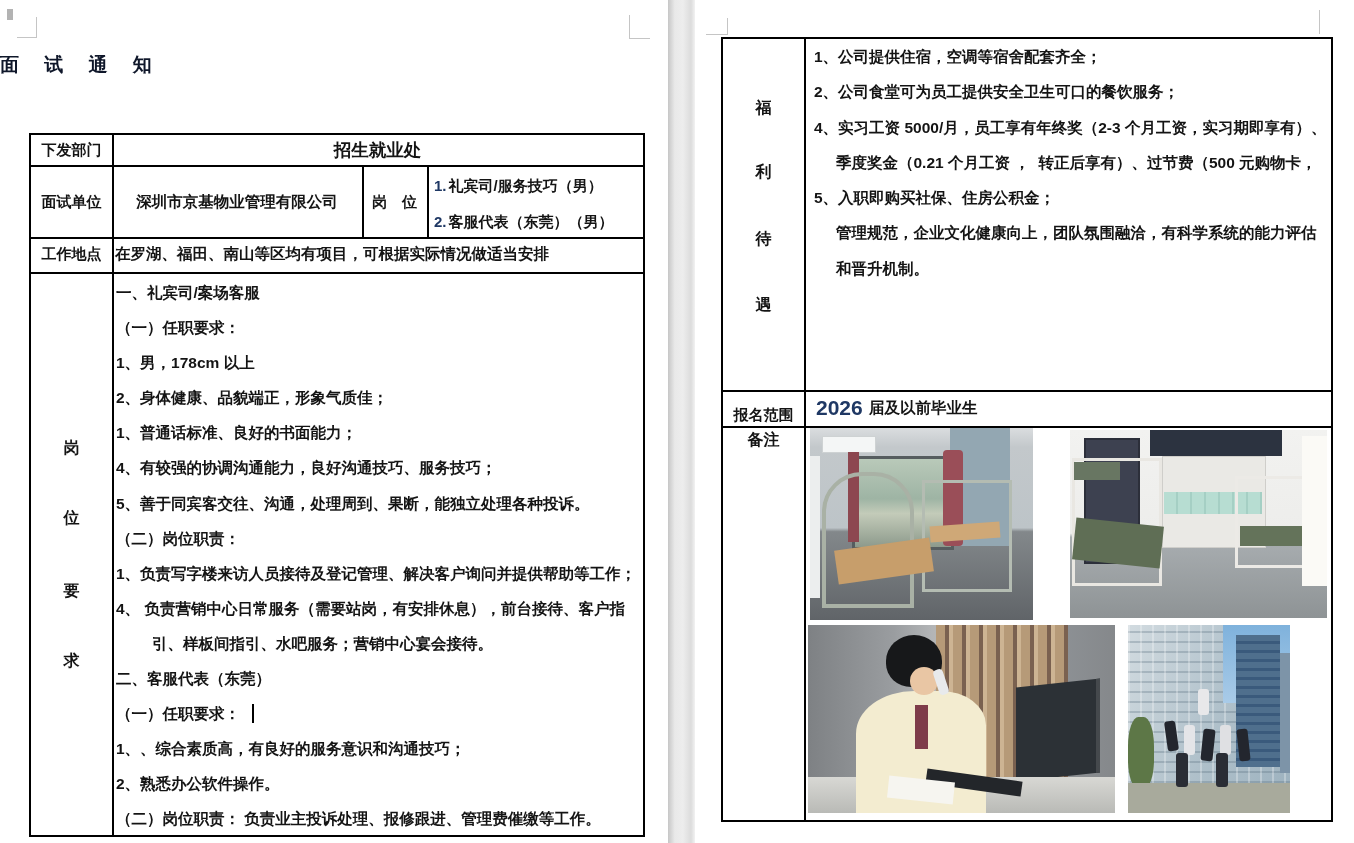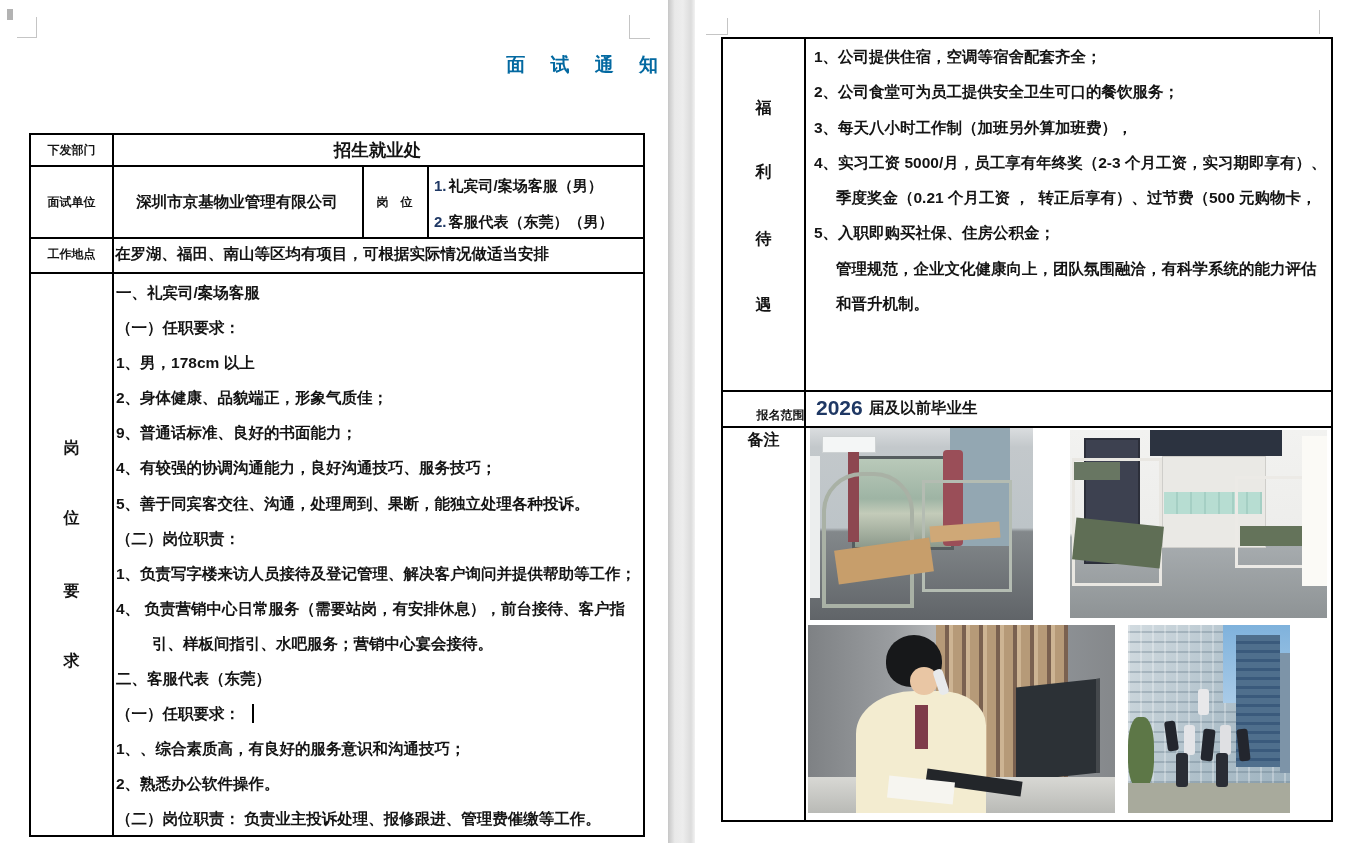--- a/index.html
+++ b/index.html
@@ -13,22 +13,22 @@
   
   .page-gap{left:668px;top:0;width:27px;height:843px;
     background:linear-gradient(90deg,#c6c6c6 0%,#e9e9e9 25%,#ededed 55%,#dcdcdc 85%,#f2f2f2 100%);}
   .corner{background:#c5c5c5}
   
   .tbl{box-sizing:border-box;border:2px solid #000;background:#fff}
   .hl{position:absolute;left:0;width:100%;height:2px;background:#000}
   .vl{position:absolute;top:0;width:2px;background:#000}
   .cell{position:absolute;display:flex;align-items:center;justify-content:center;text-align:center}
   .lefttext{justify-content:flex-start;text-align:center}
-  .title{left:0;top:52px;width:668px;text-align:right;font-size:19px;letter-spacing:10px;color:#0369a1}
-  .lbl{font-size:12px}
+  .title{left:0;top:52px;width:668px;text-align:left;font-size:19px;letter-spacing:10px;color:#0f172a}
+  .lbl{font-size:15px}
   .vchar{position:absolute;width:81px;height:22px;text-align:center;font-size:16px;line-height:22px}
   .rline{height:35.1px;line-height:35.1px;font-size:15.5px;white-space:pre;overflow:visible}
   .wline{height:35.3px;line-height:35.3px;font-size:15.5px;white-space:pre}
   .ind36{padding-left:36px}
   .ind22{padding-left:22px}
   .num-navy{color:#1F3864;margin-right:2px;font-size:15px}
   .caret{display:inline-block;width:2px;height:19px;background:#000;margin-left:12px;vertical-align:-4px}
   .posline{height:36px;line-height:36px;font-size:15px;white-space:pre;text-align:left}
   .photo{position:absolute;overflow:hidden}
   
@@ -66,38 +66,38 @@
     <div class="vl" style="left:331px;top:30px;height:74px"></div>
     <div class="vl" style="left:396px;top:30px;height:74px"></div>
 
     <div class="cell lbl" style="left:0;top:0;width:81px;height:30px">下发部门</div>
     <div class="cell" style="left:81px;top:0;width:531px;height:30px;font-size:17.5px">招生就业处</div>
 
     <div class="cell lbl" style="left:0;top:30px;width:81px;height:74px">面试单位</div>
     <div class="cell lbl" style="left:331px;top:30px;width:65px;height:74px;white-space:pre">岗　位</div>
     <div class="cell" style="left:81px;top:30px;width:250px;height:74px;font-size:15.5px">深圳市京基物业管理有限公司</div>
     <div class="abs" style="left:403px;top:33px;width:209px">
-      <div class="posline"><span class="num-navy">1.</span><span>礼宾司/案场客服（男）</span></div>
+      <div class="posline"><span class="num-navy">1.</span><span>礼宾司/服务技巧（男）</span></div>
       <div class="posline"><span class="num-navy">2.</span><span>客服代表（东莞）（男）</span></div>
     </div>
 
     <div class="cell lbl" style="left:0;top:102px;width:81px;height:35px">工作地点</div>
     <div class="cell lefttext" style="left:84px;top:102px;width:525px;height:35px;font-size:15.5px;white-space:pre">在罗湖、福田、南山等区均有项目，可根据实际情况做适当安排</div>
 
     <div class="vchar" style="left:0;top:302px">岗</div>
     <div class="vchar" style="left:0;top:372px">位</div>
     <div class="vchar" style="left:0;top:445px">要</div>
     <div class="vchar" style="left:0;top:515px">求</div>
 
     <div class="abs" style="left:85px;top:140px;width:525px">
       <div class="rline">一、礼宾司/案场客服</div>
       <div class="rline">（一）任职要求：</div>
       <div class="rline">1、男，178cm 以上</div>
       <div class="rline">2、身体健康、品貌端正，形象气质佳；</div>
-      <div class="rline">9、普通话标准、良好的书面能力；</div>
+      <div class="rline">1、普通话标准、良好的书面能力；</div>
       <div class="rline">4、有较强的协调沟通能力，良好沟通技巧、服务技巧；</div>
       <div class="rline">5、善于同宾客交往、沟通，处理周到、果断，能独立处理各种投诉。</div>
       <div class="rline">（二）岗位职责：</div>
       <div class="rline">1、负责写字楼来访人员接待及登记管理、解决客户询问并提供帮助等工作；</div>
       <div class="rline">4、 负责营销中心日常服务（需要站岗，有安排休息），前台接待、客户指</div>
       <div class="rline ind36">引、样板间指引、水吧服务；营销中心宴会接待。</div>
       <div class="rline">二、客服代表（东莞）</div>
       <div class="rline"><span>（一）任职要求：</span><span class="caret"></span></div>
       <div class="rline">1、、综合素质高，有良好的服务意识和沟通技巧；</div>
       <div class="rline">2、熟悉办公软件操作。</div>
@@ -120,29 +120,28 @@
     <div class="hl" style="top:387px"></div>
 
     <div class="vchar" style="left:0;top:58px">福</div>
     <div class="vchar" style="left:0;top:122px">利</div>
     <div class="vchar" style="left:0;top:189px">待</div>
     <div class="vchar" style="left:0;top:255px">遇</div>
 
     <div class="abs" style="left:91px;top:0;width:517px">
       <div class="wline">1、公司提供住宿，空调等宿舍配套齐全；</div>
       <div class="wline">2、公司食堂可为员工提供安全卫生可口的餐饮服务；</div>
-      <div class="wline">3、每天八小时工作制（加班另外算加班费），</div>
       <div class="wline">4、实习工资 5000/月，员工享有年终奖（2-3 个月工资，实习期即享有）、</div>
       <div class="wline ind22">季度奖金（0.21 个月工资 ，  转正后享有）、过节费（500 元购物卡，</div>
       <div class="wline">5、入职即购买社保、住房公积金；</div>
       <div class="wline ind22">管理规范，企业文化健康向上，团队氛围融洽，有科学系统的能力评估</div>
       <div class="wline ind22">和晋升机制。</div>
     </div>
 
-    <div class="cell lbl" style="left:17px;top:351px;width:81px;height:50px">报名范围</div>
+    <div class="cell lbl" style="left:0;top:351px;width:81px;height:50px">报名范围</div>
     <div class="cell lefttext" style="left:93px;top:351px;width:500px;height:36px;font-size:15.5px;white-space:pre"><span class="num-navy" style="font-size:21px">2026</span><span> 届及以前毕业生</span></div>
 
     <div class="vchar" style="left:0;top:390px;width:81px">备注</div>
 
     <div class="photo dorm1" style="left:87px;top:389px;width:223px;height:192px">
       <div class="abs" style="left:0;top:28px;width:10px;height:142px;background:#eceeee"></div>
       <div class="abs" style="left:12px;top:8px;width:52px;height:15px;background:#f4f6f6;border:1px solid #ced2d3"></div>
       <div class="abs" style="left:140px;top:0;width:60px;height:118px;background:#93a7b2"></div>
       <div class="abs" style="left:42px;top:28px;width:96px;height:88px;border:3px solid #565d5f;background:linear-gradient(180deg,#b9c9b9 0%,#9eb4a4 45%,#c3cbb9 62%,#8d9a8c 100%)"></div>
       <div class="abs" style="left:133px;top:22px;width:20px;height:96px;background:#9a4e58;border-radius:4px"></div>

